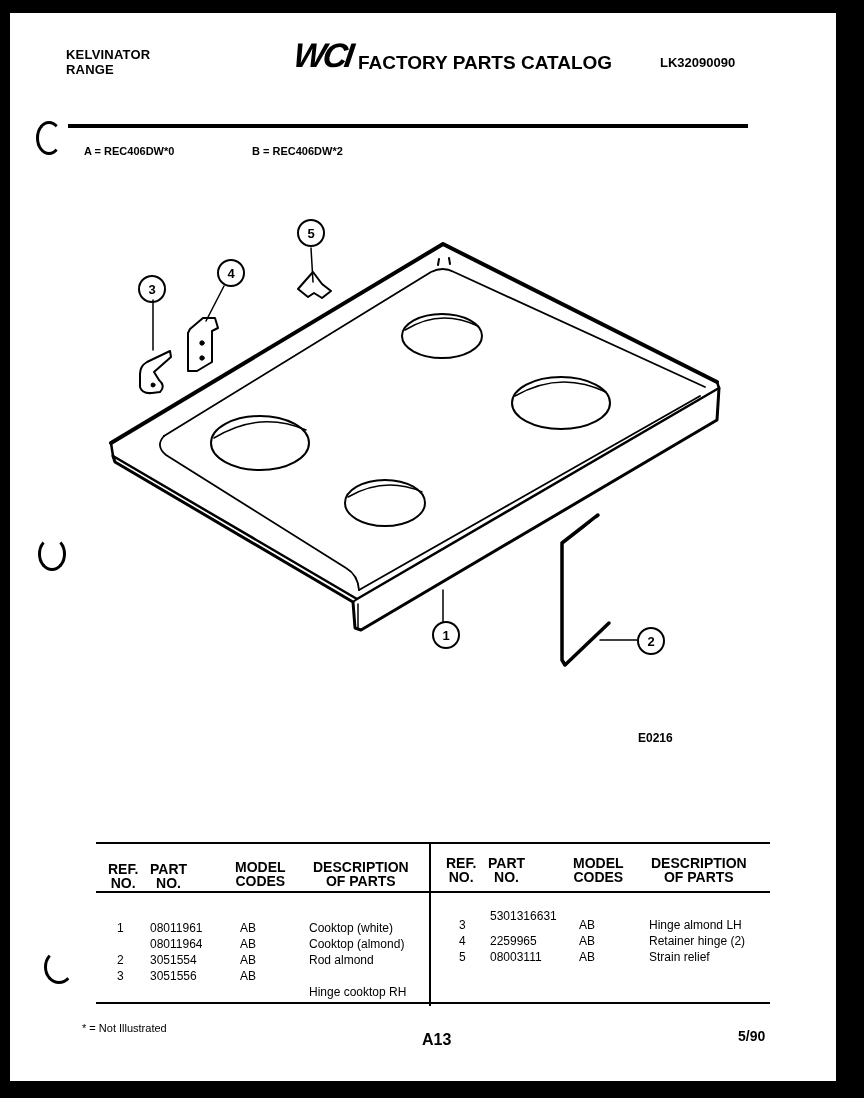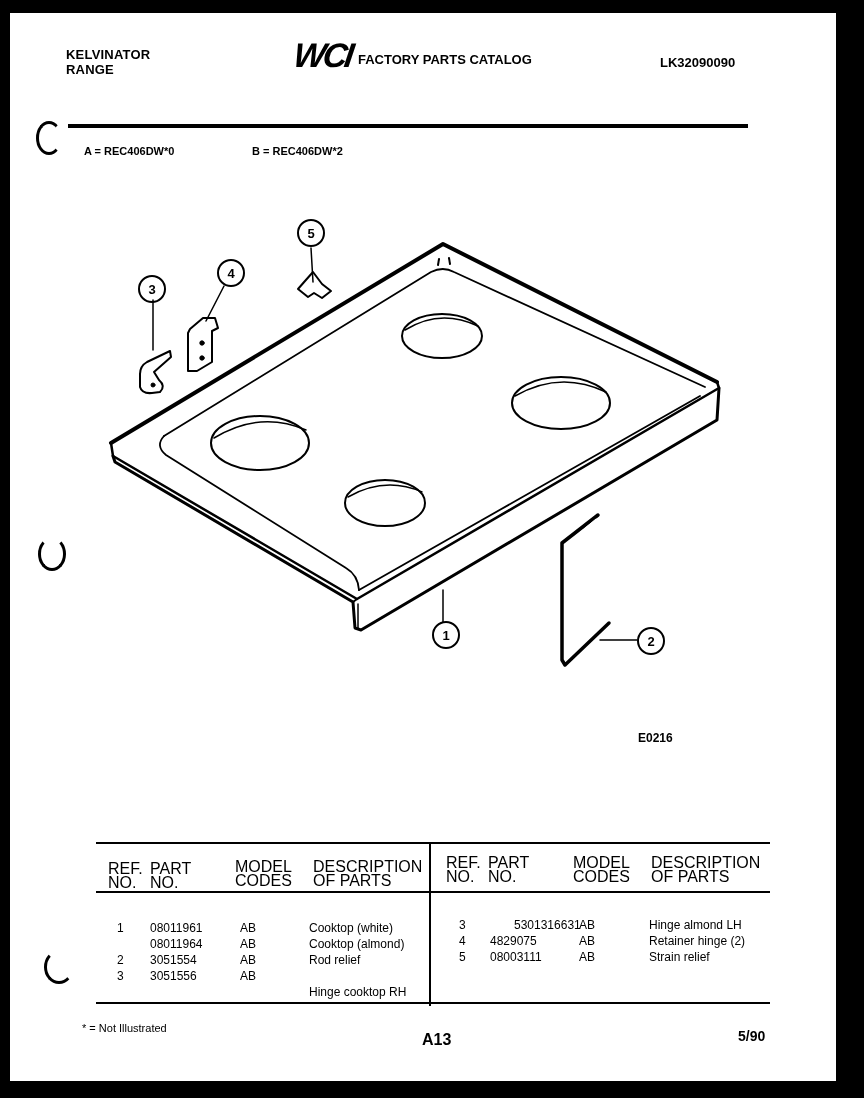--- a/index.html
+++ b/index.html
@@ -9,29 +9,29 @@
     }
     .page {
       position: absolute; left: 10px; top: 13px; width: 826px; height: 1068px;
       background: #fff;
     }
     .left-strip { position: absolute; left: 0; top: 0; width: 16px; height: 1098px; background: #000; }
     .right-strip { position: absolute; right: 0; top: 0; width: 28px; height: 1098px; background: #000; }
     .abs { position: absolute; }
     .brand { left: 66px; top: 47px; font-size: 13px; line-height: 15px; font-weight: bold; letter-spacing: 0.2px; }
     .logo { left: 294px; top: 37px; font-size: 34px; font-weight: bold; font-style: italic; letter-spacing: -3px; line-height: 36px; transform: skewX(-8deg); }
-    .catalog-title { left: 358px; top: 52px; font-size: 13px; font-weight: bold; }
+    .catalog-title { left: 358px; top: 52px; font-size: 19px; font-weight: bold; }
     .catalog-no { left: 660px; top: 55px; font-size: 13px; font-weight: bold; }
     .rule-top { left: 68px; top: 124px; width: 680px; height: 4px; background: #000; }
     .model { top: 145px; font-size: 11px; font-weight: bold; }
     .diagram-code { left: 638px; top: 731px; font-size: 12px; font-weight: bold; text-align: right; }
     .table-wrap { left: 96px; top: 842px; width: 674px; height: 164px; }
     .tbl-rule { position: absolute; left: 0; width: 674px; height: 2px; background: #000; }
     .tbl-vline { position: absolute; left: 333px; top: 0; width: 2px; height: 164px; background: #000; }
-    .hdr { position: absolute; font-size: 16px; font-weight: normal; line-height: 14px; }
+    .hdr { position: absolute; font-size: 14px; font-weight: bold; line-height: 14px; text-align: center; }
     .cell { position: absolute; font-size: 12px; line-height: 17px; white-space: nowrap; }
     .footnote { left: 82px; top: 1022px; font-size: 11px; font-weight: normal; }
     .page-no { left: 422px; top: 1031px; font-size: 16px; font-weight: bold; }
     .date { left: 738px; top: 1028px; font-size: 14px; font-weight: bold; }
     svg.diagram { position: absolute; left: 0; top: 0; }
     .callout-txt { font-family: "Liberation Sans", sans-serif; font-weight: bold; font-size: 13px; }
     .punch { position: absolute; border: 3px solid #000; border-radius: 50%; border-right-color: transparent; }
   </style>
 </head>
 <body>
@@ -178,38 +178,38 @@
   <div>
     <div class="cell" style="left:21px;top:94px;"></div>
     <div class="cell" style="left:54px;top:94px;">08011964</div>
     <div class="cell" style="left:144px;top:94px;">AB</div>
     <div class="cell" style="left:213px;top:94px;">Cooktop (almond)</div>
   </div>
   <div>
     <div class="cell" style="left:21px;top:110px;">2</div>
     <div class="cell" style="left:54px;top:110px;">3051554</div>
     <div class="cell" style="left:144px;top:110px;">AB</div>
-    <div class="cell" style="left:213px;top:110px;">Rod relief</div>
+    <div class="cell" style="left:213px;top:110px;">Rod almond</div>
   </div>
   <div>
     <div class="cell" style="left:21px;top:126px;">3</div>
     <div class="cell" style="left:54px;top:126px;">3051556</div>
     <div class="cell" style="left:144px;top:126px;">AB</div>
     <div class="cell" style="left:213px;top:142px;">Hinge cooktop RH</div>
   </div>
 
   <div>
     <div class="cell" style="left:363px;top:75px;">3</div>
-    <div class="cell" style="left:394px;top:75px;margin-left:24px;">5301316631</div>
+    <div class="cell" style="left:394px;top:66px;">5301316631</div>
     <div class="cell" style="left:483px;top:75px;">AB</div>
     <div class="cell" style="left:553px;top:75px;">Hinge almond LH</div>
   </div>
   <div>
     <div class="cell" style="left:363px;top:91px;">4</div>
-    <div class="cell" style="left:394px;top:91px;">4829075</div>
+    <div class="cell" style="left:394px;top:91px;">2259965</div>
     <div class="cell" style="left:483px;top:91px;">AB</div>
     <div class="cell" style="left:553px;top:91px;">Retainer hinge (2)</div>
   </div>
   <div>
     <div class="cell" style="left:363px;top:107px;">5</div>
     <div class="cell" style="left:394px;top:107px;">08003111</div>
     <div class="cell" style="left:483px;top:107px;">AB</div>
     <div class="cell" style="left:553px;top:107px;">Strain relief</div>
   </div>
 </div>

